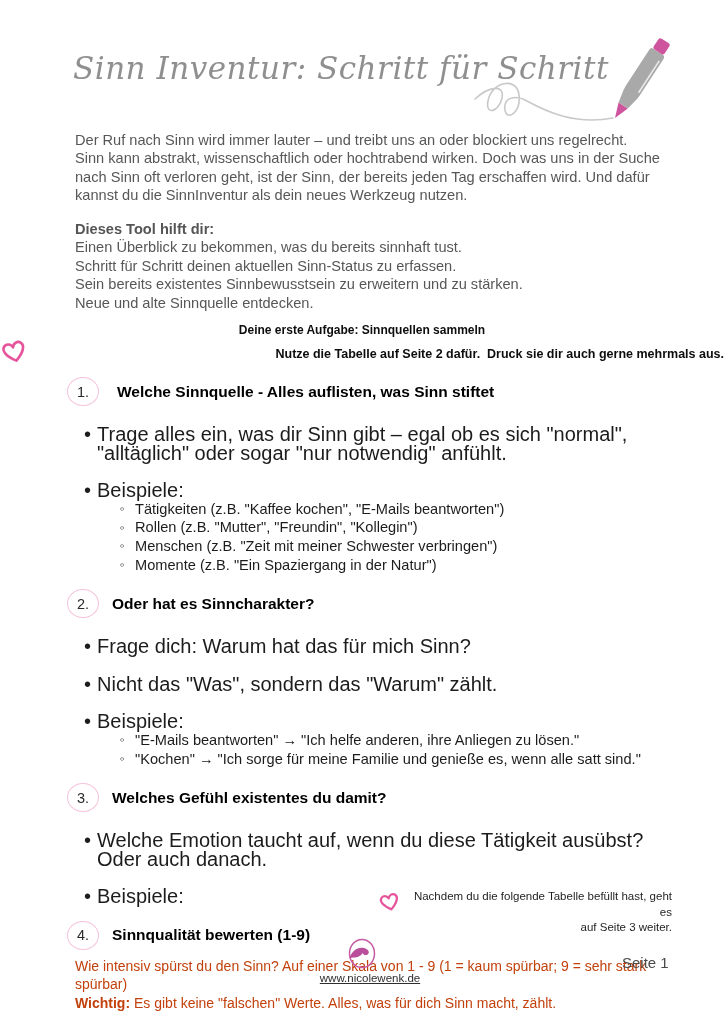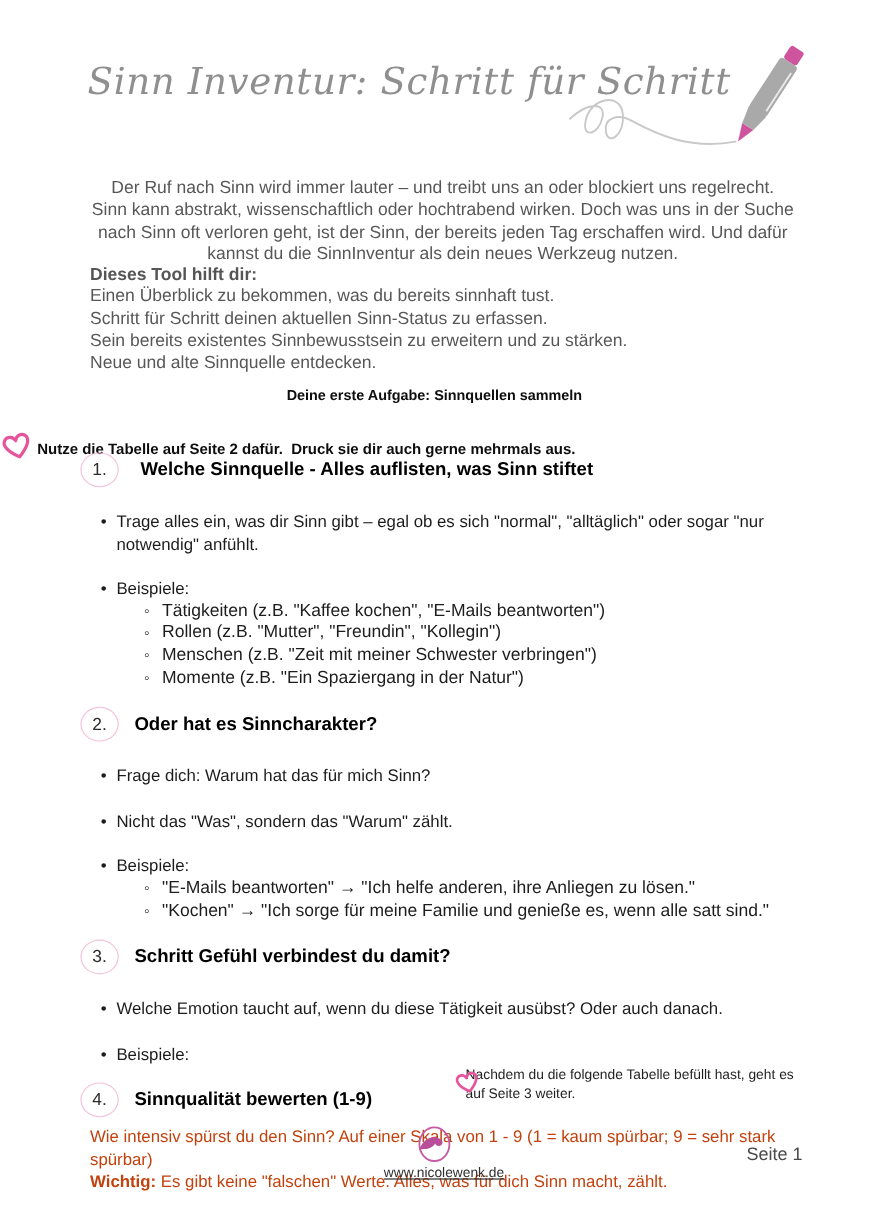--- a/index.html
+++ b/index.html
@@ -11,65 +11,65 @@
   
   .title {
     position:absolute; left:73px; top:50px; width:470px;
     font-family:"DejaVu Serif", serif; font-style:italic;
     font-size:31px; letter-spacing:0.5px; color:#8f8f8f; white-space:nowrap;
   }
   .subtitle { position:absolute; left:75px; top:112px; font-size:13.5px; color:#595959; }
   .pen-art { position:absolute; left:455px; top:24px; }
 
   
-  .intro { position:absolute; left:75px; top:148px; width:588px;
-           font-size:14.6px; line-height:18.4px; color:#575757;text-align:center; }
+  .intro { position:absolute; left:75px; top:131px; width:588px;
+           font-size:14.6px; line-height:18.4px; color:#575757; }
   .intro p { margin:0; }
 
   .tool { position:absolute; left:75px; top:220px; width:588px;
           font-size:14.6px; line-height:18.4px; color:#575757; }
   .tool-heading { font-weight:bold; color:#555555; }
 
   
   .task-heading { position:absolute; left:0; right:0; top:320px; text-align:center; }
   .task-heading span {
     font-size:12px; font-weight:bold; color:#0d0d0d;
     text-underline-offset:3px; text-decoration-thickness:2px;
   }
   .task-note-row { position:absolute; left:0; right:0; top:344px;
-    display:flex; justify-content:flex-start; align-items:center;margin-top:20px; }
+    display:flex; justify-content:space-between; align-items:center; }
   .task-note-row .heart { margin-right:3px; margin-top:-6px; }
   .task-note { font-size:12.5px; font-weight:bold; color:#0d0d0d; white-space:pre; }
 
   
   .sections { position:absolute; left:75px; top:377px; width:588px; }
   .section { margin-bottom:15px; }
   .sec-head { display:flex; align-items:center; margin-left:-8px; margin-bottom:7px; }
   .num-circle {
     flex:0 0 auto; width:32px; height:29px; box-sizing:border-box;
     border:1.5px solid #f4c3dc; border-radius:50%;
     display:flex; align-items:center; justify-content:center;
     font-size:14.5px; color:#2b2b2b;
   }
   .sec-title { font-size:15.5px; font-weight:bold; color:#000000; margin-left:13px; }
   .sec1 .sec-title { margin-left:18px; }
 
-  .b1 { position:relative; padding-left:22px; font-size:14px; line-height:18.6px; color:#1c1c1c;margin-top:19px; }
+  .b1 { position:relative; padding-left:22px; font-size:20px; line-height:18.6px; color:#1c1c1c;margin-top:19px; }
   .b1::before { content:"•"; position:absolute; left:9px; top:0; }
   .b2 { position:relative; padding-left:60px; font-size:14.6px; line-height:18.6px; color:#1c1c1c; }
   .b2::before { content:"◦"; position:absolute; left:45px; top:0.5px; font-size:13px; }
 
   .sec4-body { font-size:14px; line-height:18.5px; color:#c2410c; }
   .sec4-body p { margin:0; }
   .bold { font-weight:bold; }
 
   
   .closing { position:absolute; left:372px; top:889px; width:300px; }
   .closing .heart { position:absolute; left:6px; top:2px; }
-  .closing-text { margin-left:16px; text-align:left; font-size:11.5px; line-height:15.5px; color:#1f1f1f; }
+  .closing-text { margin-left:30px; text-align:right; font-size:11.5px; line-height:15.5px; color:#1f1f1f; }
 
   
   .footer-logo { position:absolute; left:344px; top:936px; }
   .footer-link-wrap { position:absolute; left:16px; right:0; top:968px; text-align:center; }
   .footer-link { font-size:11.5px; color:#2e2e2e; text-decoration:underline; cursor:pointer; }
   .page-num { position:absolute; left:622px; top:954px; font-size:15px; color:#4a4a4a; }
 </style>
 </head>
 <body>
 
@@ -135,21 +135,21 @@
       <div class="b1">Frage dich: Warum hat das für mich Sinn?</div>
       <div class="b1">Nicht das "Was", sondern das "Warum" zählt.</div>
       <div class="b1">Beispiele:</div>
       <div class="b2">"E-Mails beantworten" → "Ich helfe anderen, ihre Anliegen zu lösen."</div>
       <div class="b2">"Kochen" → "Ich sorge für meine Familie und genieße es, wenn alle satt sind."</div>
     </div>
 
     <div class="section">
       <div class="sec-head">
         <span class="num-circle">3.</span>
-        <span class="sec-title">Schritt Gefühl verbindest du damit?</span>
+        <span class="sec-title">Welches Gefühl existentes du damit?</span>
       </div>
       <div class="b1">Welche Emotion taucht auf, wenn du diese Tätigkeit ausübst? Oder auch danach.</div>
       <div class="b1">Beispiele:</div>
     </div>
 
     <div class="section">
       <div class="sec-head">
         <span class="num-circle">4.</span>
         <span class="sec-title">Sinnqualität bewerten (1-9)</span>
       </div>

